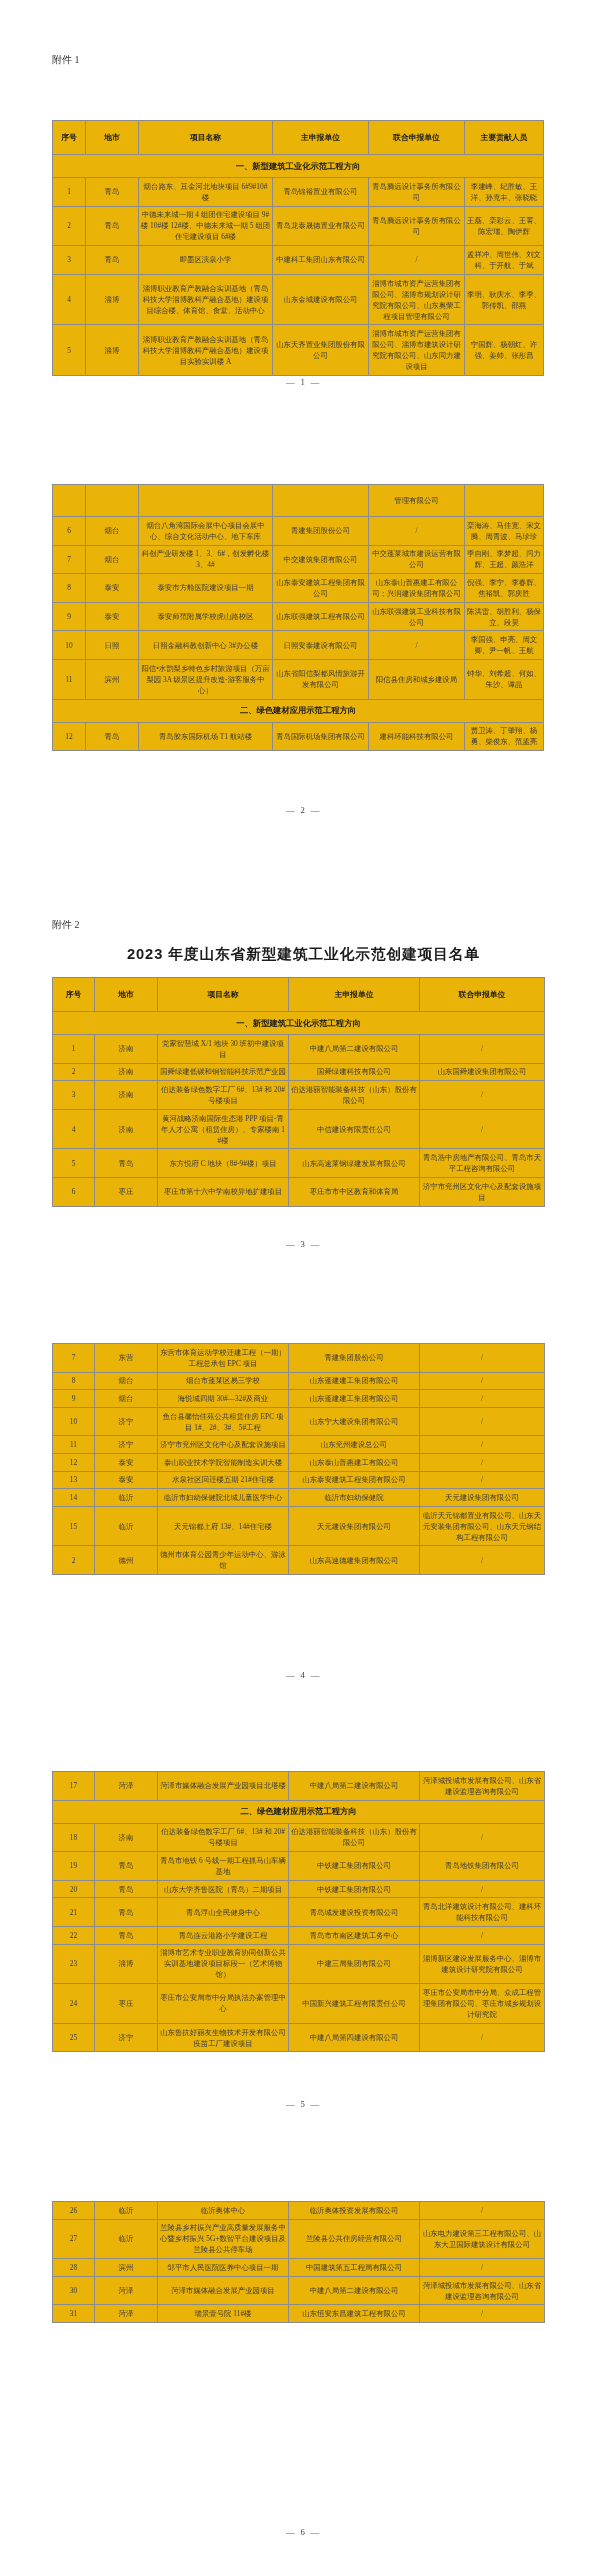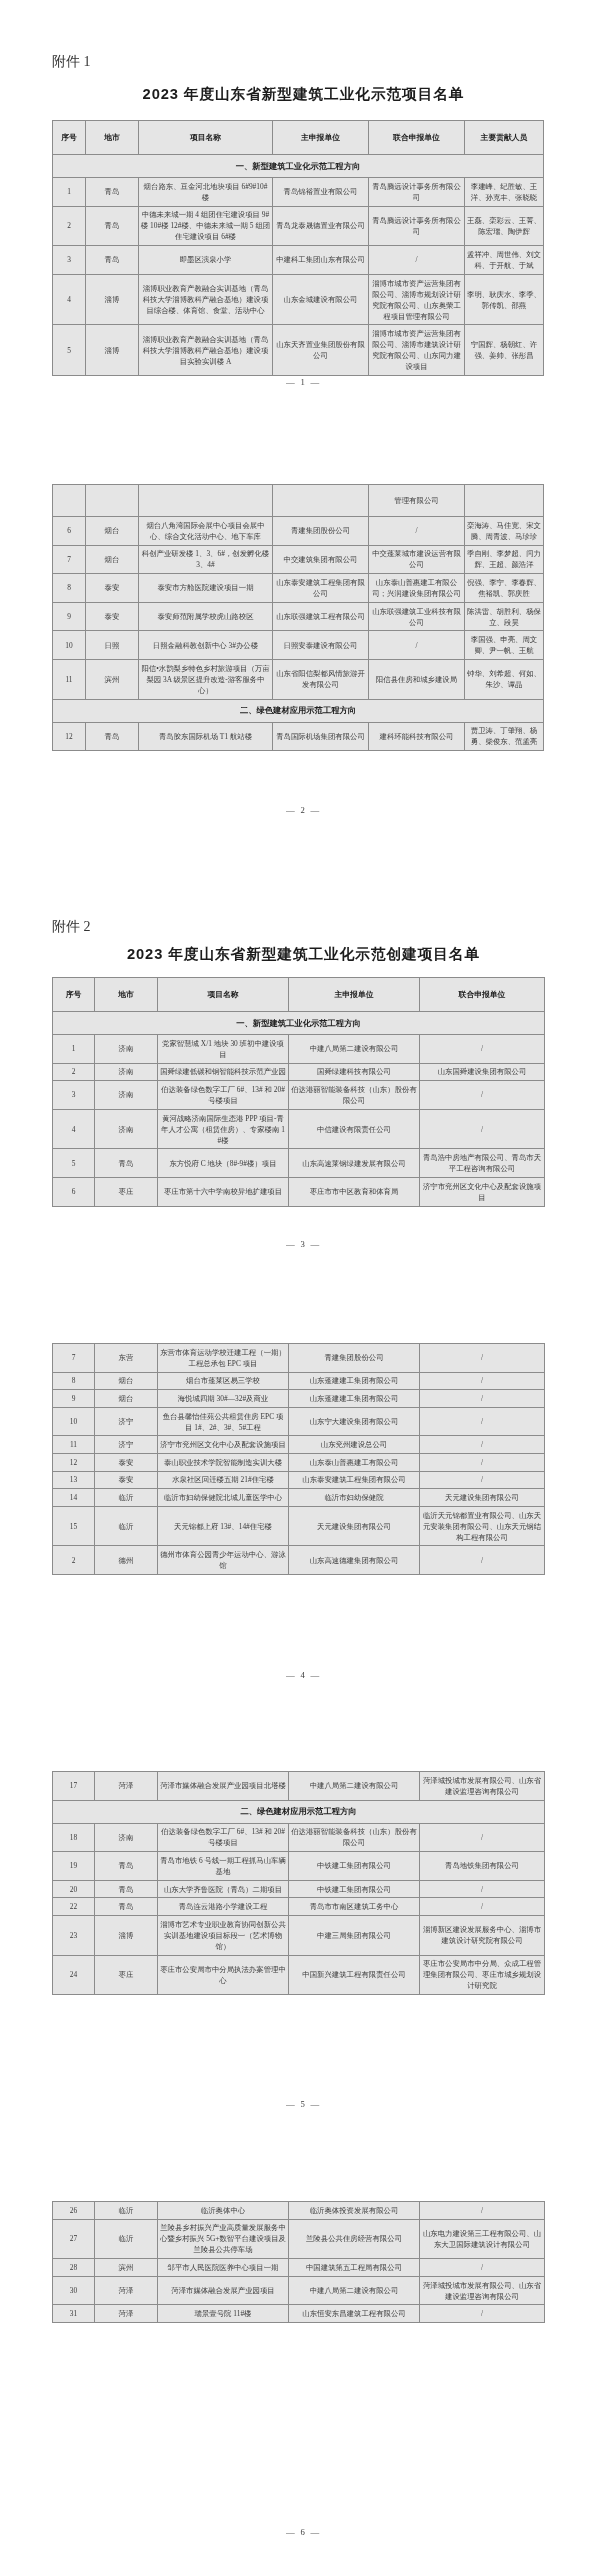--- a/index.html
+++ b/index.html
@@ -1,25 +1,25 @@
 <!DOCTYPE html>
 <html style="font-size:14.7px"><head>
 <meta charset="utf-8">
 <style>
   html,body{margin:0;padding:0;background:#ffffff;}
   .page{position:relative;width:607px;height:2576px;background:#ffffff;
         font-family:"Liberation Serif",serif;color:#2f2f2f;overflow:hidden;}
-  .att-label{position:absolute;left:52px;font-size:14px;color:#333;}
+  .att-label{position:absolute;left:52px;font-size:10px;color:#333;}
   .doc-title{position:absolute;left:0;width:607px;text-align:center;
              font-family:"Liberation Sans",sans-serif;font-weight:bold;
              font-size:14.7px;color:#1c1c1c;letter-spacing:0.9px;}
   .page-marker{position:absolute;left:0;width:607px;text-align:center;
                font-size:8.7px;color:#3c3c3c;letter-spacing:1.8px;}
   .chunk{position:absolute;left:52px;}
-  table{border-collapse:collapse;table-layout:fixed;width:424px;background:#e5e5e5;}
+  table{border-collapse:collapse;table-layout:fixed;width:424px;background:#eab308;}
   td,th{border:0.9px solid #8b8b8b;font-size:7.4px;line-height:11px;text-align:center;
         vertical-align:middle;padding:2.8px 1.8px;word-break:break-all;color:#3a3a3a;}
   th{font-family:"Liberation Sans",sans-serif;font-weight:bold;font-size:7.8px;
      color:#222;padding:11px 1.8px;}
   td.section{font-family:Liberation Serif, serif;font-weight:bold;
              font-size:8.3px;color:#222;padding:5.5px 1.8px;}
   
   .t1 col.c0{width:33px}.t1 col.c1{width:53px}.t1 col.c2{width:134px}
   .t1 col.c3{width:96px}.t1 col.c4{width:96px}.t1 col.c5{width:79px}
   
@@ -27,21 +27,20 @@
   .t2 col.c3{width:131px}.t2 col.c4{width:125px}
   
   .spill tbody tr:first-child td{padding:10px 1.8px;}
 </style>
 </head>
 <body>
 
 <div class="page">
 
   <div class="att-label" style="top:53px;">附件 1</div>
-  <div class="doc-title" style="top:85px;">2023 年度山东省新型建筑工业化示范项目名单</div>
 
   <div class="chunk" style="top:120px;">
     <table class="t1">
         <colgroup>
           <col class="c0">
           <col class="c1">
           <col class="c2">
           <col class="c3">
           <col class="c4">
           <col class="c5">
@@ -380,40 +379,54 @@
             <td>青岛地铁集团有限公司</td>
           </tr>
           <tr>
             <td>20</td>
             <td>青岛</td>
             <td>山东大学齐鲁医院（青岛）二期项目</td>
             <td>中铁建工集团有限公司</td>
             <td>/</td>
           </tr>
           <tr>
+            <td>21</td>
+            <td>青岛</td>
+            <td>青岛浮山全民健身中心</td>
+            <td>青岛城发建设投资有限公司</td>
+            <td>青岛北洋建筑设计有限公司、建科环能科技有限公司</td>
+          </tr>
+          <tr>
             <td>22</td>
             <td>青岛</td>
             <td>青岛连云港路小学建设工程</td>
             <td>青岛市市南区建筑工务中心</td>
             <td>/</td>
           </tr>
           <tr>
             <td>23</td>
             <td>淄博</td>
             <td>淄博市艺术专业职业教育协同创新公共实训基地建设项目标段一（艺术博物馆）</td>
             <td>中建三局集团有限公司</td>
             <td>淄博新区建设发展服务中心、淄博市建筑设计研究院有限公司</td>
           </tr>
           <tr>
             <td>24</td>
             <td>枣庄</td>
             <td>枣庄市公安局市中分局执法办案管理中心</td>
             <td>中国新兴建筑工程有限责任公司</td>
             <td>枣庄市公安局市中分局、众成工程管理集团有限公司、枣庄市城乡规划设计研究院</td>
           </tr>
+          <tr>
+            <td>25</td>
+            <td>济宁</td>
+            <td>山东鲁抗好丽友生物技术开发有限公司疫苗工厂建设项目</td>
+            <td>中建八局第四建设有限公司</td>
+            <td>/</td>
+          </tr>
         </tbody>
       </table>
   </div>
   <div class="page-marker" style="top:2099px;">— 5 —</div>
 
   <div class="chunk" style="top:2201px;">
     <table class="t2">
         <colgroup>
           <col class="c0">
           <col class="c1">

